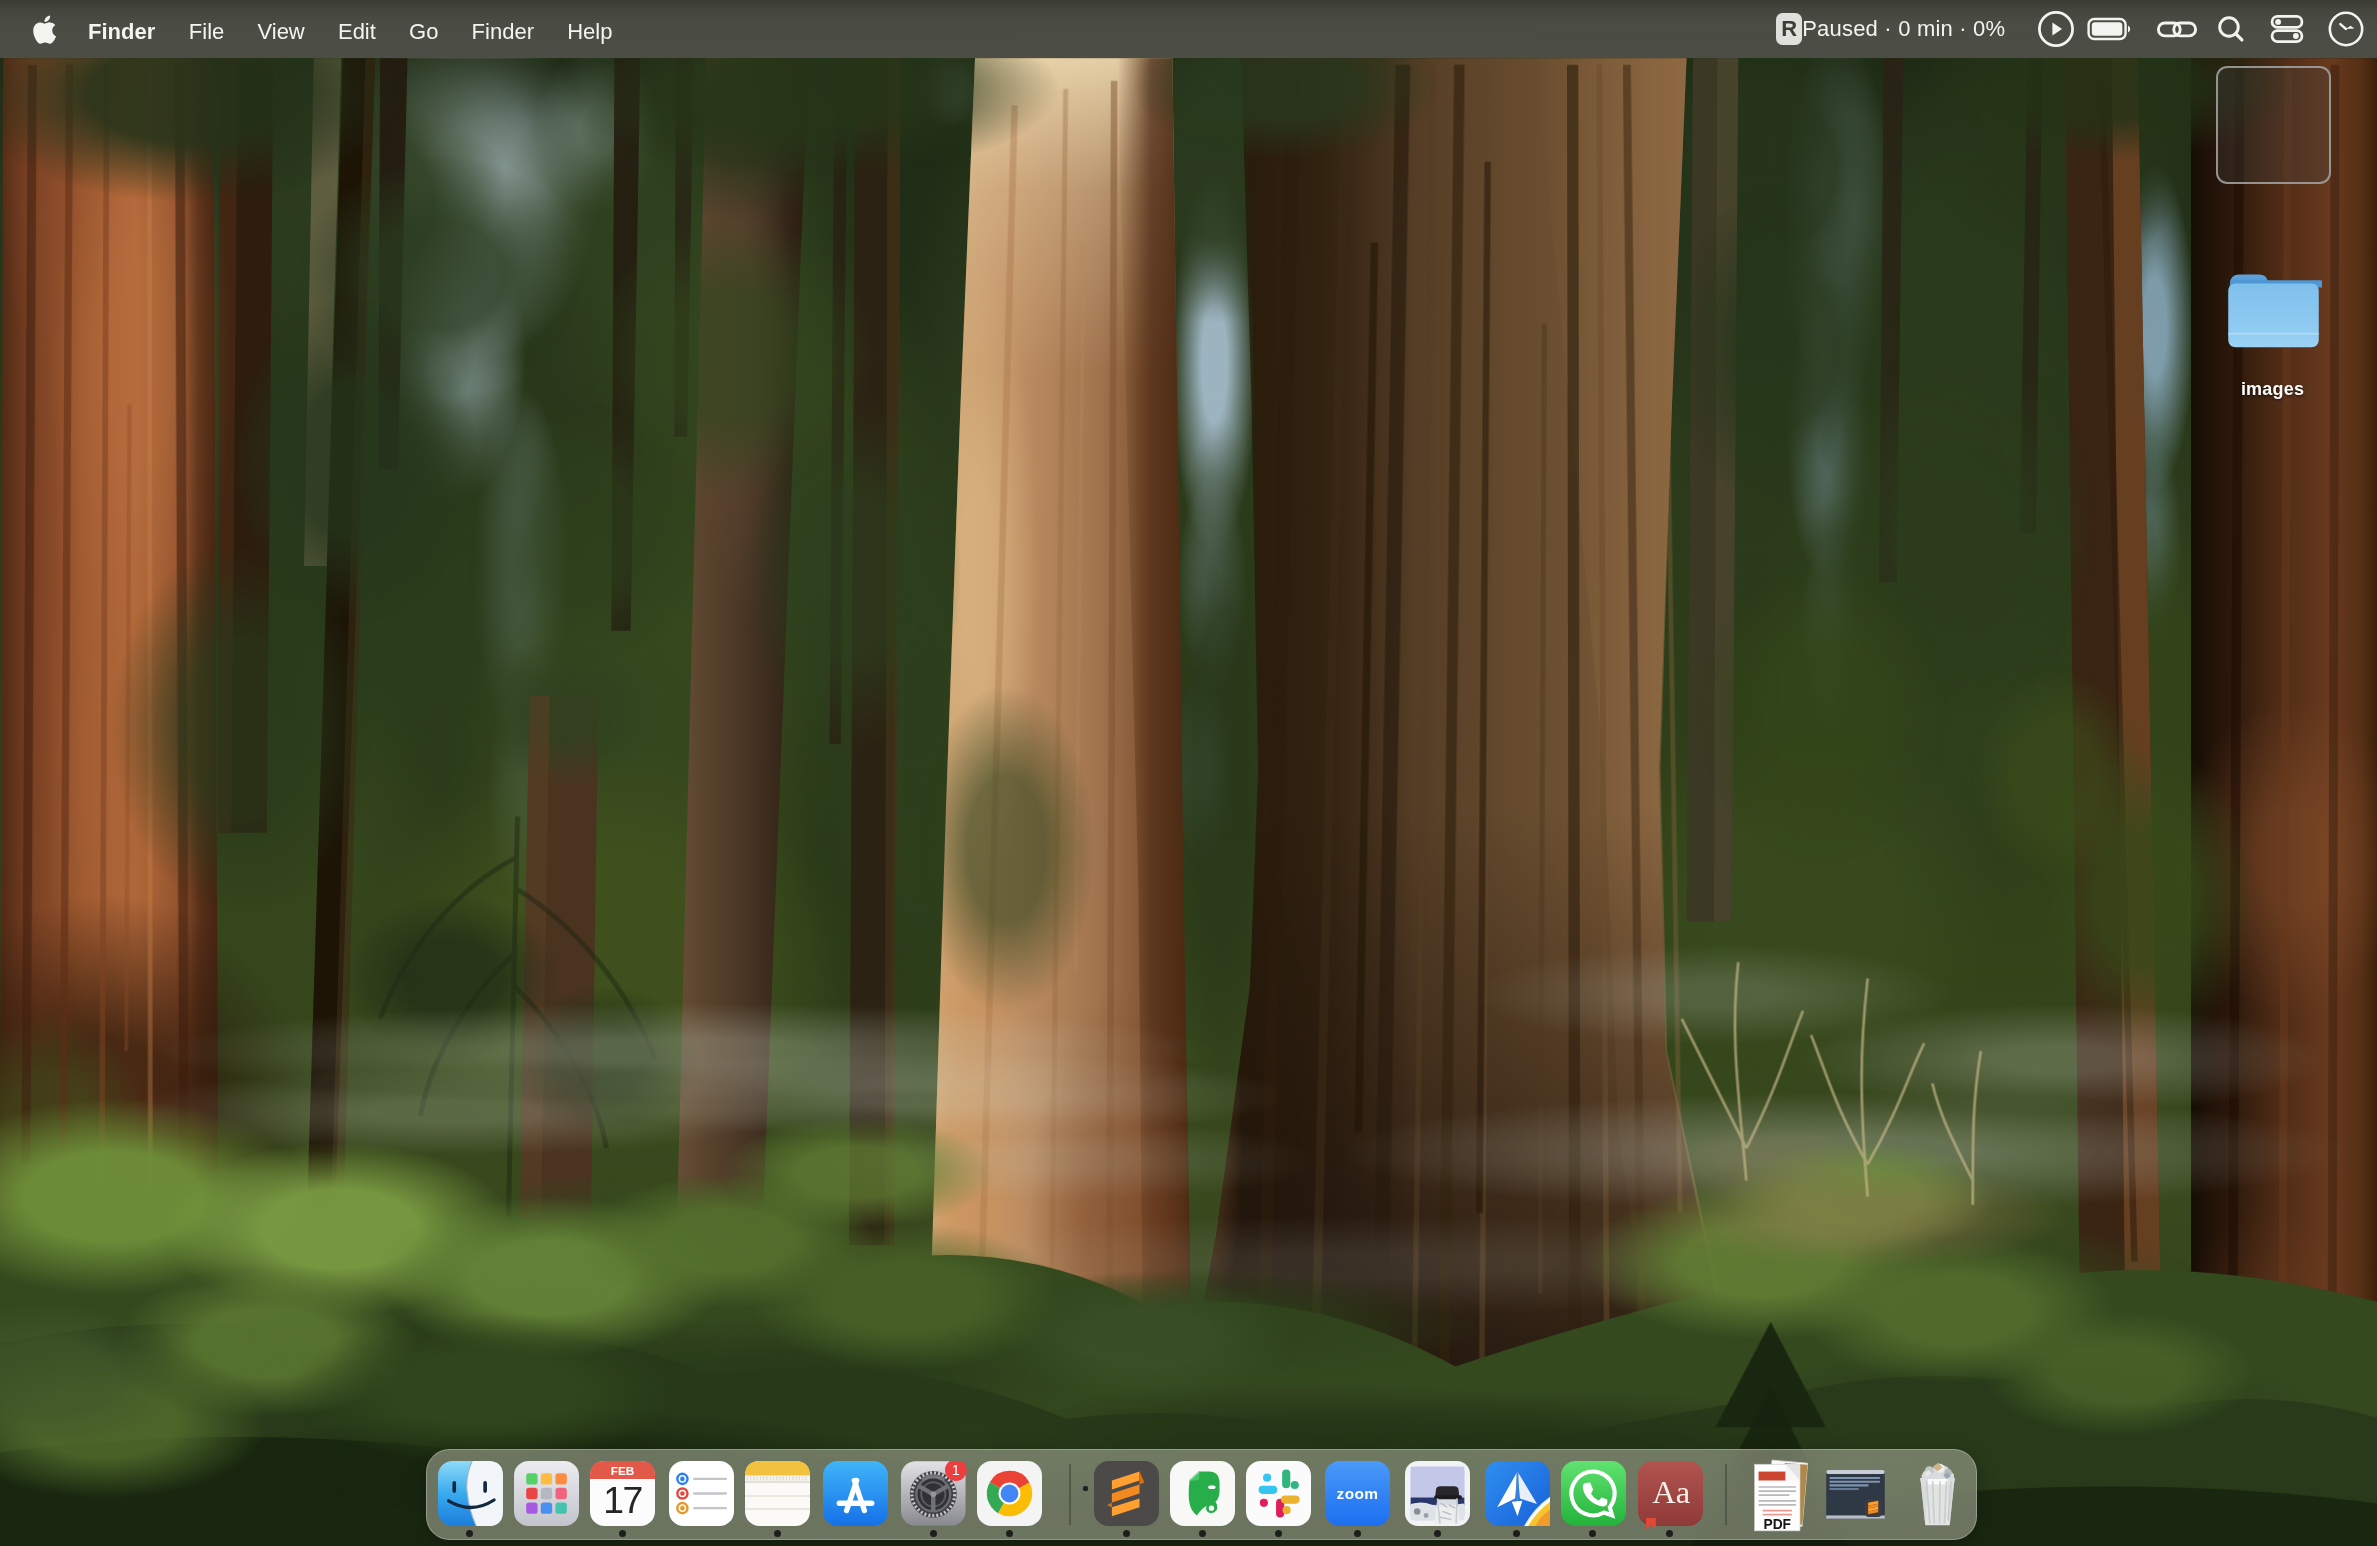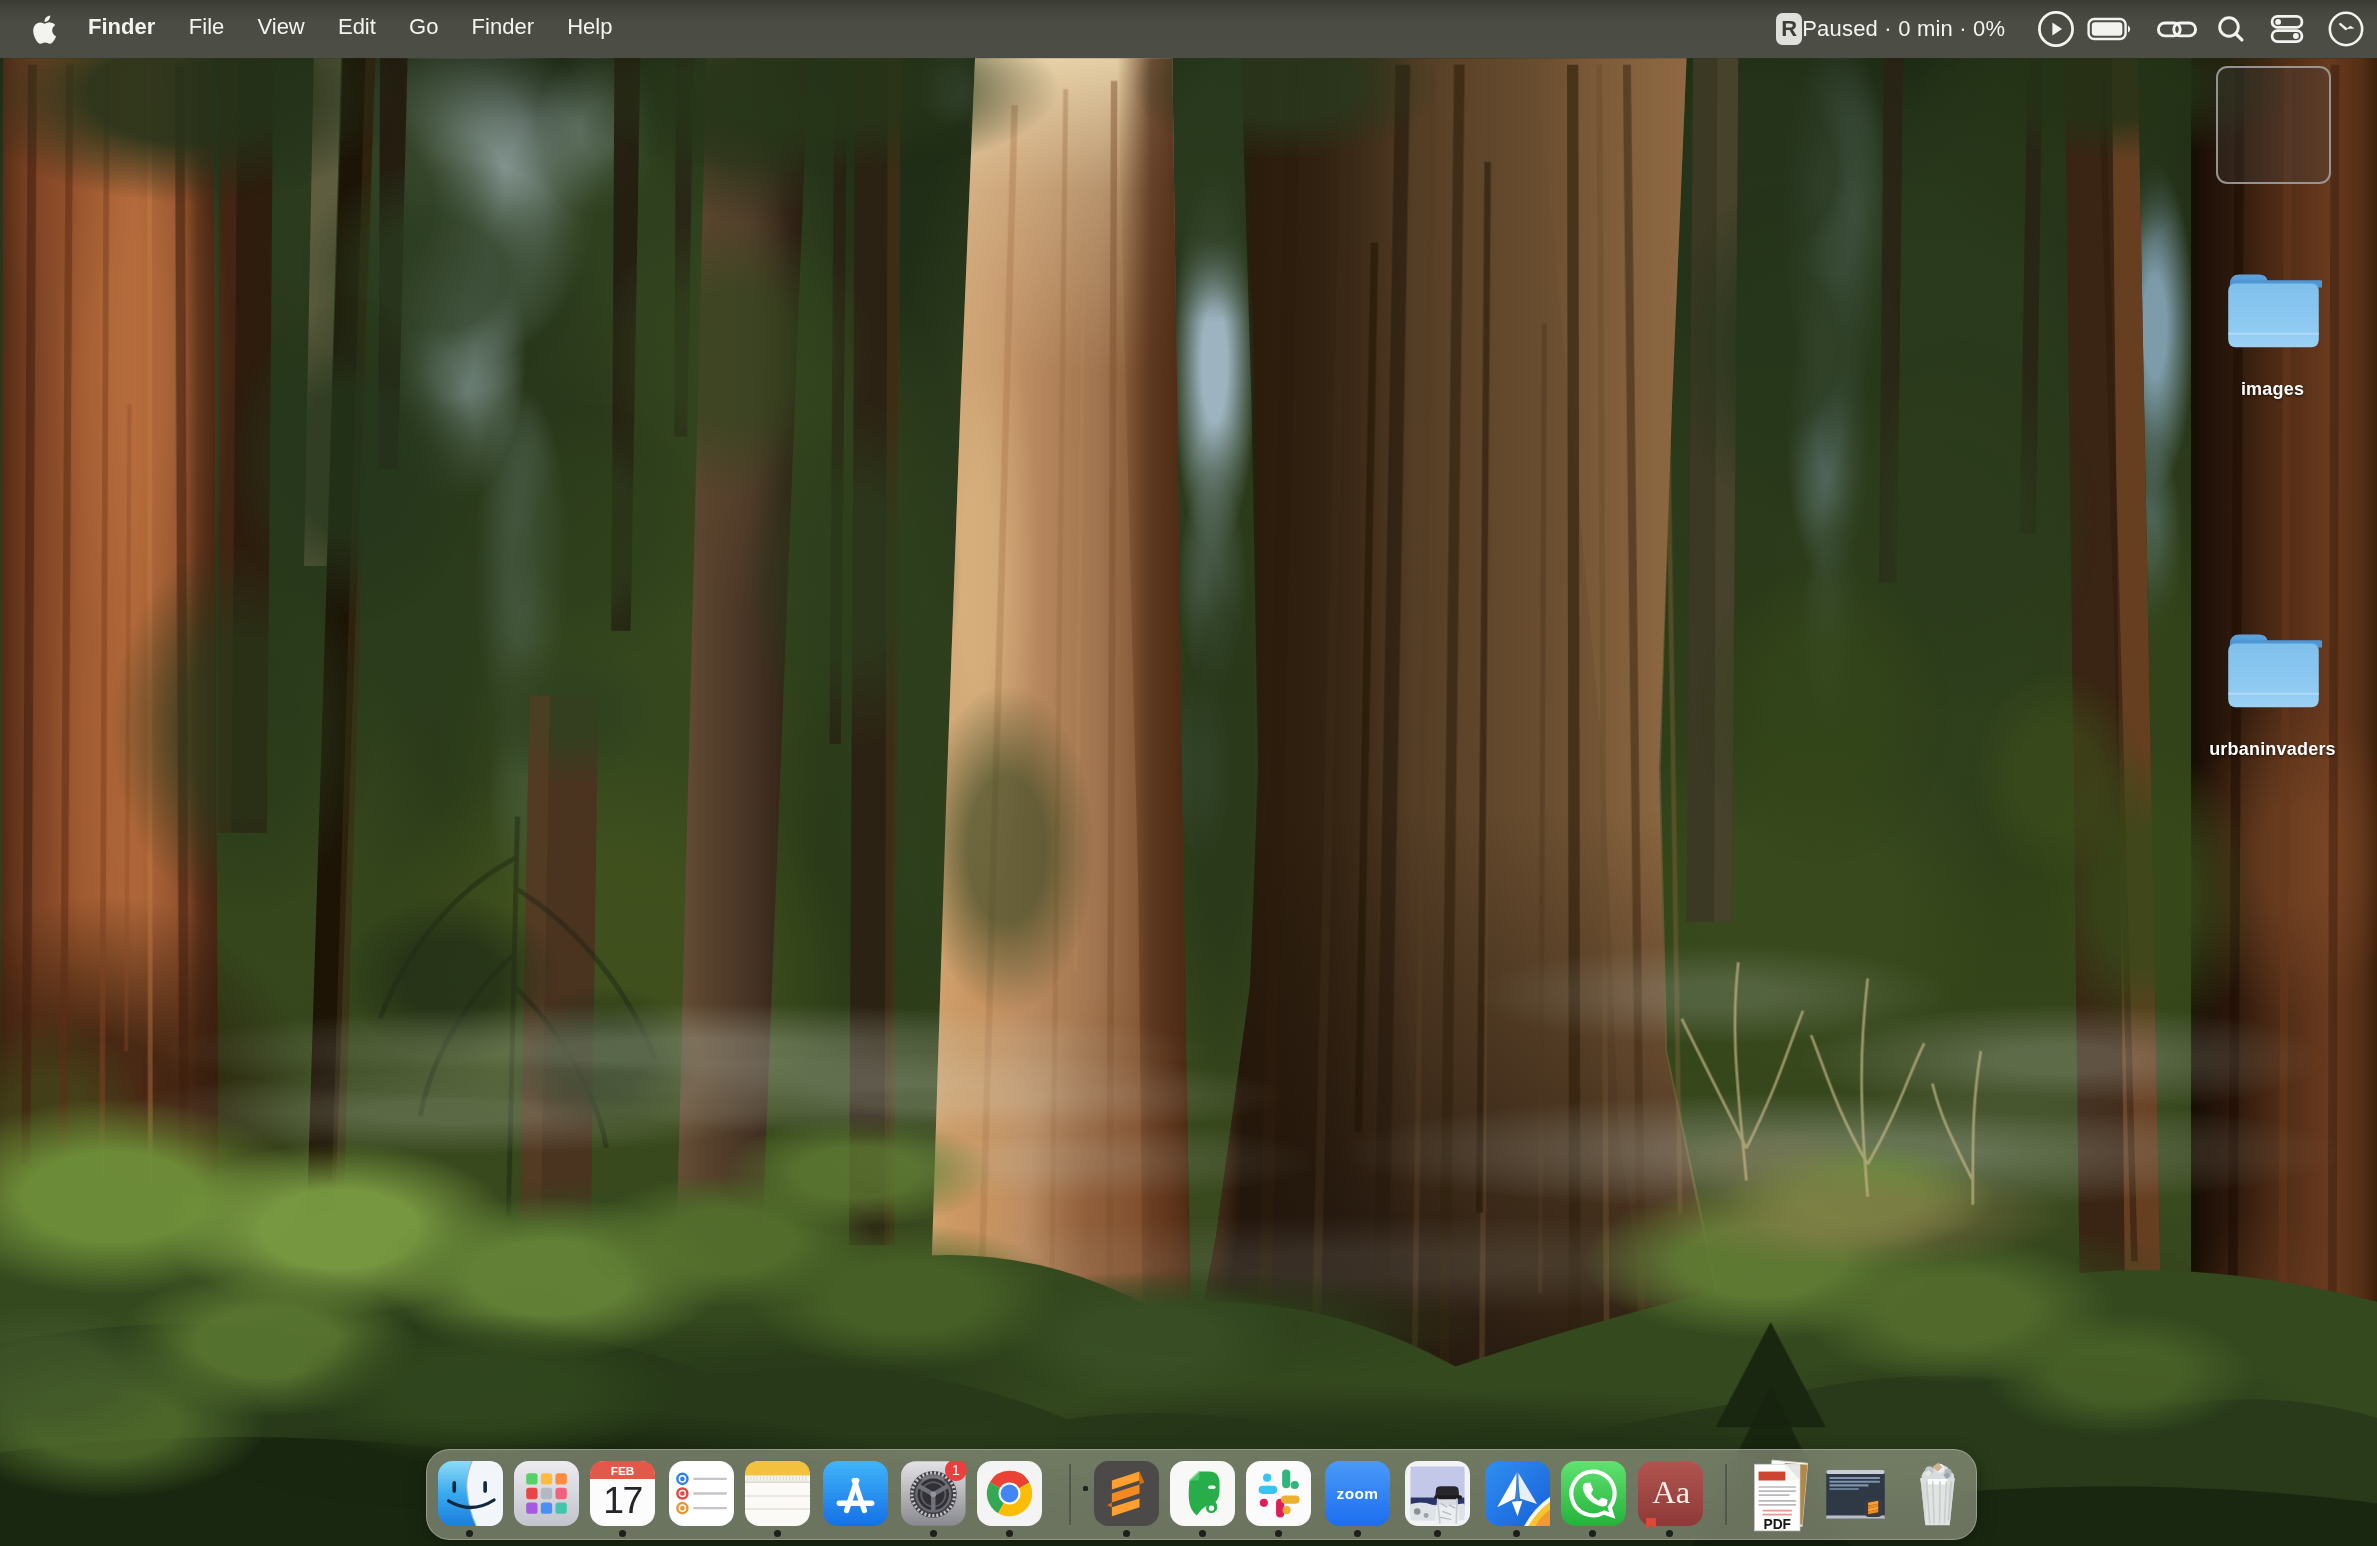--- a/index.html
+++ b/index.html
@@ -4,21 +4,21 @@
 <style>
   html,body{margin:0;padding:0;width:2377px;height:1546px;overflow:hidden;
     font-family:"Liberation Sans",sans-serif;background:#3a4a2c;}
   #stage{position:relative;width:2377px;height:1546px;overflow:hidden;}
   #wall{position:absolute;left:0;top:0;z-index:0;}
 
   
   #menubar{position:absolute;left:0;top:0;width:2377px;height:58px;z-index:20;
     background:linear-gradient(#3a3c33 0%,#43453c 14%,#4b4d44 40%,#4c4e45 100%);color:#f3f4f0;
     display:flex;align-items:center;font-size:22px;}
-  #menubar .left{display:flex;align-items:flex-start;}
+  #menubar .left{display:flex;align-items:flex-end;}
   #menubar .apple{margin-left:32px;width:24px;display:flex;justify-content:center;}
   #menubar .mi{padding:0 16.6px;}
   #menubar .mi.b{font-weight:bold;padding-left:32px;padding-right:17px;}
   #menubar .right{position:absolute;right:0;top:0;height:58px;display:flex;align-items:center;}
   .rbox{width:26px;height:32px;background:#dfe0dc;border-radius:6.5px;color:#3c3e35;
     font-weight:bold;font-size:22px;display:flex;align-items:center;justify-content:center;}
   .sttext{font-size:22px;letter-spacing:0.2px;}
 
   
   .fold{position:absolute;width:133px;text-align:center;z-index:10;}
@@ -962,26 +962,20 @@
     <rect x="4" y="80" width="112" height="2.5" fill="#b5ddf6" opacity="0.8"></rect>
   </g>
 </defs>
 </svg>
 <div class="fold" style="left:2206px;top:268px">
       <div class="icwrap"><svg width="97" height="81" viewBox="0 0 120 100">
           <use href="#folderico"></use>
         </svg></div>
       <div class="lab">images</div>
     </div>
-<div class="fold" style="left:2206px;top:628px">
-      <div class="icwrap"><svg width="97" height="81" viewBox="0 0 120 100">
-          <use href="#folderico"></use>
-        </svg></div>
-      <div class="lab">urbaninvaders</div>
-    </div>
 
 <div id="dock">
 
   <div class="dicon" style="left:10.5px">
         <svg width="65" height="65" viewBox="0 0 80 80">
     <defs>
             <linearGradient id="fin" x1="0" y1="0" x2="0" y2="1">
               <stop offset="0" stop-color="#8edbf7"></stop>
               <stop offset="0.5" stop-color="#38aaee"></stop>
               <stop offset="1" stop-color="#1c7ddd"></stop>

